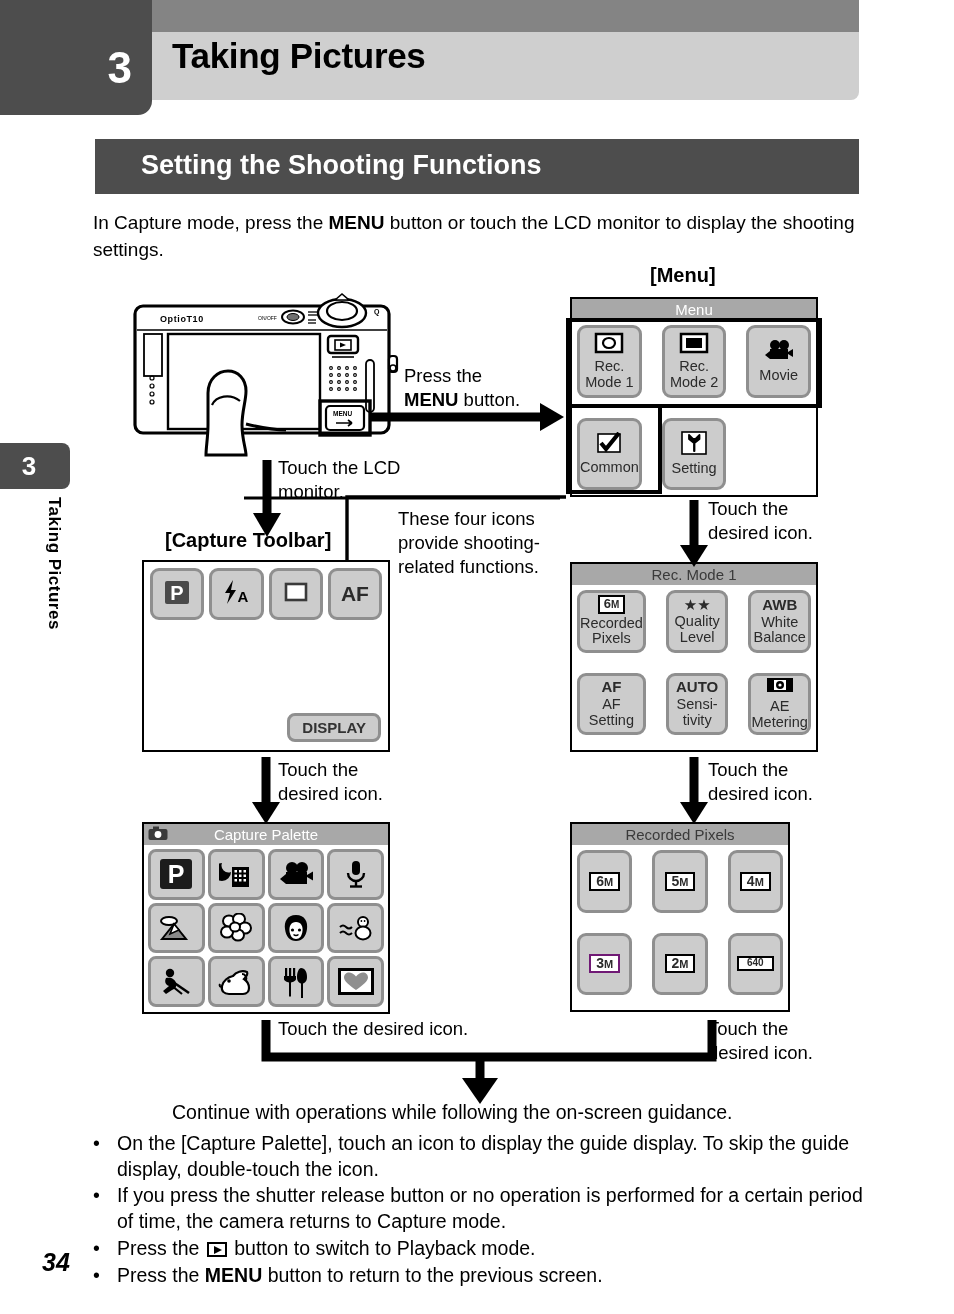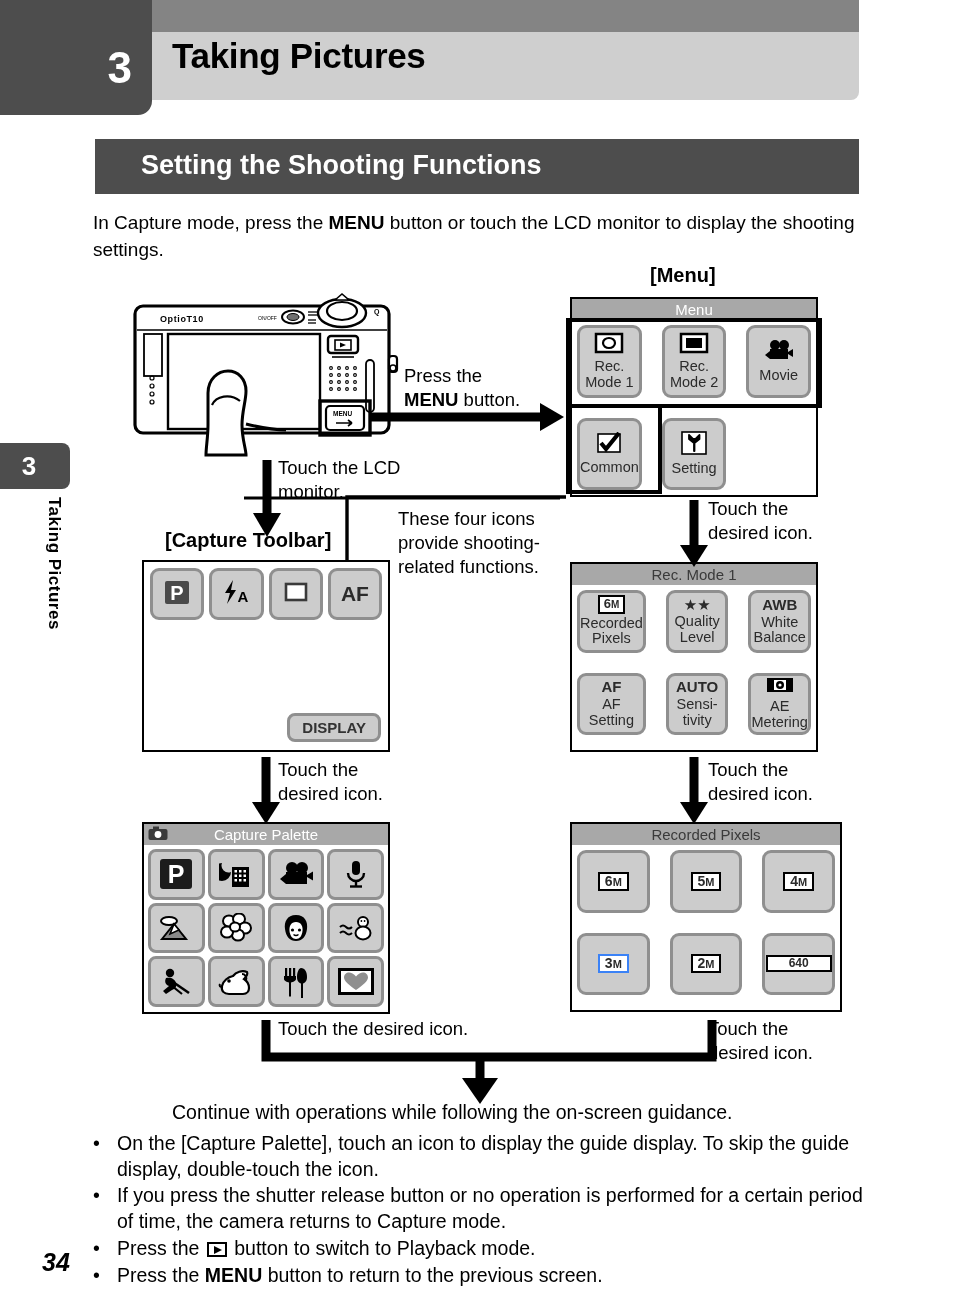--- a/index.html
+++ b/index.html
@@ -125,21 +125,21 @@
 
   
   #recmode-screen { left:570px; top:562px; width:248px; height:190px; }
   #recmode-screen .screen-body {
     grid-template-columns: repeat(3, 1fr);
     grid-template-rows: repeat(2, 1fr);
     height: 155px;
   }
 
   
-  #recpix-screen { left:570px; top:822px; width:272px; height:190px; }
+  #recpix-screen { left:570px; top:822px; width:220px; height:190px; }
   #recpix-screen .screen-body {
     grid-template-columns: repeat(3, 1fr);
     grid-template-rows: repeat(2, 1fr);
     height: 155px;
   }
 
   
   #toolbar-label {
     position:absolute; left:165px; top:529px;
     font-size:20px; font-weight:bold;
@@ -458,27 +458,27 @@
     <div class="tile">
         <span class="badge" style="border:2px solid #000;background:#fff;padding:0 5px;font-size:14px;font-weight:bold;">6<span style="font-size:11px;">M</span></span>
       </div>
     <div class="tile">
         <span class="badge" style="border:2px solid #000;background:#fff;padding:0 5px;font-size:14px;font-weight:bold;">5<span style="font-size:11px;">M</span></span>
       </div>
     <div class="tile">
         <span class="badge" style="border:2px solid #000;background:#fff;padding:0 5px;font-size:14px;font-weight:bold;">4<span style="font-size:11px;">M</span></span>
       </div>
     <div class="tile">
-        <span class="badge" style="border:2px solid #3b82f6;background:#fff;padding:0 5px;font-size:14px;font-weight:bold;">3<span style="font-size:11px;">M</span></span>
+        <span class="badge" style="border:2px solid #701a75;background:#fff;padding:0 5px;font-size:14px;font-weight:bold;">3<span style="font-size:11px;">M</span></span>
       </div>
     <div class="tile">
         <span class="badge" style="border:2px solid #000;background:#fff;padding:0 5px;font-size:14px;font-weight:bold;">2<span style="font-size:11px;">M</span></span>
       </div>
     <div class="tile">
-        <span class="badge" style="border:2px solid #000;background:#fff;padding:0 21px;font-size:12px;font-weight:bold;">640</span>
+        <span class="badge" style="border:2px solid #000;background:#fff;padding:0 8px;font-size:10px;font-weight:bold;">640</span>
       </div>
   </div>
 </div>
 
 <div class="screen" id="palette-screen">
   <div class="screen-title">
     <svg id="palette-cam-icon" viewBox="0 0 20 15">
       <rect x="0.5" y="3" width="19" height="11" rx="2" fill="#3a3a3a"></rect>
       <rect x="5" y="0.5" width="6" height="3" fill="#3a3a3a"></rect>
       <circle cx="10" cy="8.5" r="3.4" fill="#ffffff"></circle>

